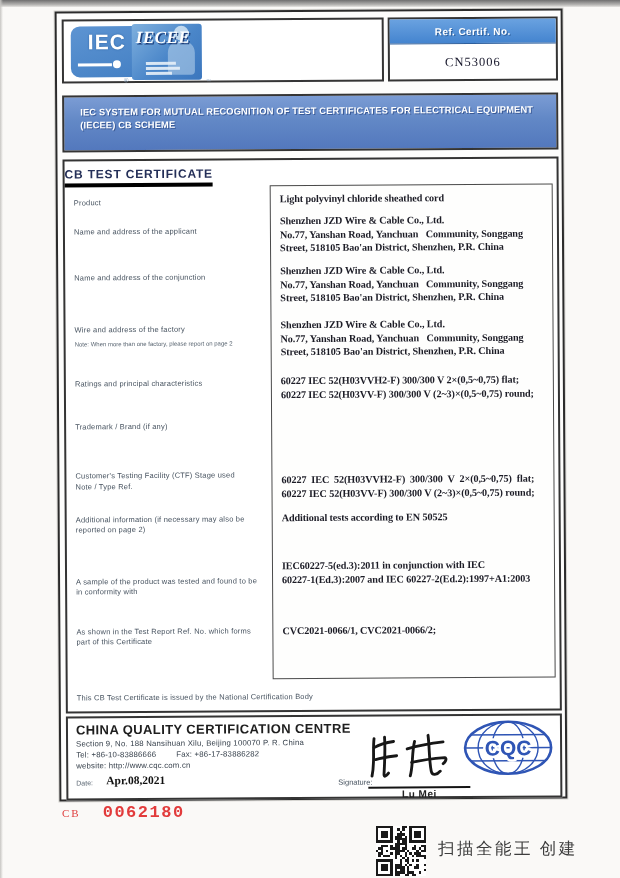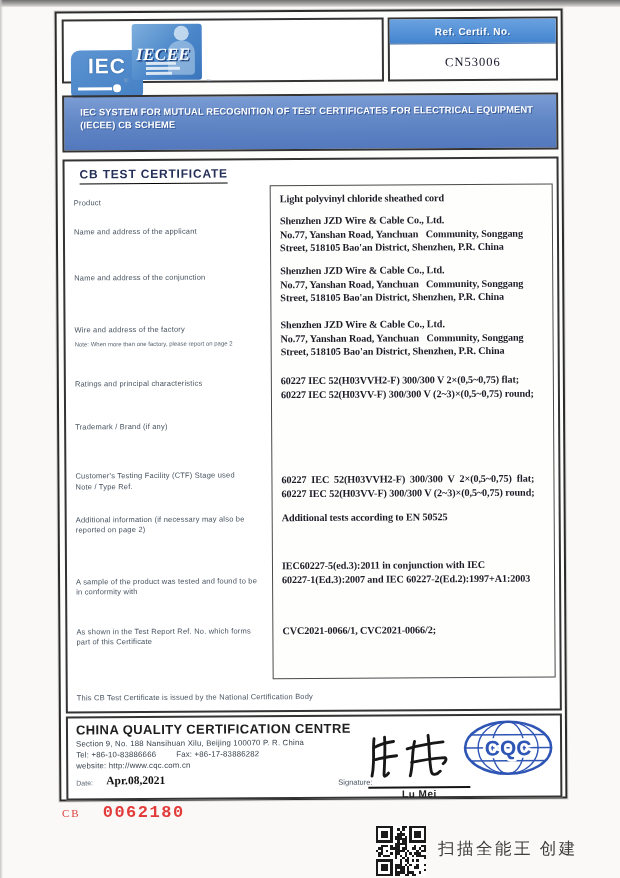--- a/index.html
+++ b/index.html
@@ -29,21 +29,20 @@
     box-shadow:0 0 0 1px #d8d7d3;
   }
   .box { position:absolute; border:2px solid #343434; background:#fff; }
 
   
   .logos-box { left:5px; top:6px; width:322px; height:64px; }
   .iec-tile {
     position:absolute; left:7px; top:5px; width:72px; height:51px;
     background:linear-gradient(160deg,#5d94d2,#4480c4);
     border-radius:9px;
-    margin-top:24px;
   }
   .iec-text {
     position:absolute; left:0; top:4px; width:100%; text-align:center;
     font-size:21px; font-weight:bold; color:#fff; letter-spacing:1px;
     text-shadow:0 0 2px #2a5f9e;
   }
   .iec-bar { position:absolute; left:7px; bottom:11px; width:34px; height:3.5px; background:#fff; }
   .iec-dot { position:absolute; left:42px; bottom:9px; width:8px; height:8px; background:#fff; border-radius:50%; }
   .reg-mark { position:absolute; left:60px; top:56px; font-size:6px; color:#8aa6c4; }
 
@@ -53,21 +52,20 @@
     border-radius:3px; overflow:hidden;
   }
   .iecee-head { position:absolute; right:13px; top:2px; width:15px; height:15px; border-radius:50%; background:#d4e5f3; opacity:.85; }
   .iecee-body { position:absolute; right:7px; top:17px; width:27px; height:34px; border-radius:12px 12px 4px 4px; background:#bcd5ec; opacity:.55; }
   .iecee-text {
     position:absolute; left:4px; top:4px; width:100%;
     font-family:"Liberation Serif", serif;
     font-style:italic; font-weight:bold; font-size:17px; color:#fff;
     letter-spacing:0.5px;
     text-shadow:1.5px 1.5px 0 #1e3f7a;
-    margin-top:17px;
   }
   .iecee-lines div { position:absolute; left:14px; height:2.5px; background:#e8f1f8; opacity:.9; }
   .iecee-l1 { top:38px; width:30px; }
   .iecee-l2 { top:43px; width:34px; }
   .iecee-l3 { top:48px; width:26px; }
   .tm-mark { position:absolute; left:142px; top:57px; font-size:5px; color:#9fb4cc; letter-spacing:1px; }
 
   
   .ref-box { left:331px; top:6px; width:170px; height:64px; }
   .ref-head {
@@ -92,23 +90,23 @@
   }
   .banner div {
     color:#fff; font-weight:bold; font-size:9.3px; letter-spacing:0.15px;
     line-height:12.5px; white-space:nowrap;
     text-shadow:1px 1px 0 #3a5a96;
   }
 
   
   .main-box { left:5px; top:146px; width:496px; height:554px; }
   .cert-title {
-    position:absolute; left:15px; top:6px;
+    position:absolute; left:0; top:6px;
     font-size:12px; font-weight:bold; color:#242f58; letter-spacing:0.8px;
-    border-bottom:1px solid #000000; padding-bottom:2px;
+    border-bottom:4px solid #000000; padding-bottom:2px;
   }
   .lbl {
     position:absolute; left:9px; width:192px;
     font-size:7.5px; color:#46525f; letter-spacing:0.2px; line-height:9.5px;
   }
   .note {
     position:absolute; left:9px; width:210px;
     font-size:6px; color:#5a6672; white-space:nowrap;
   }
   .value-box {

